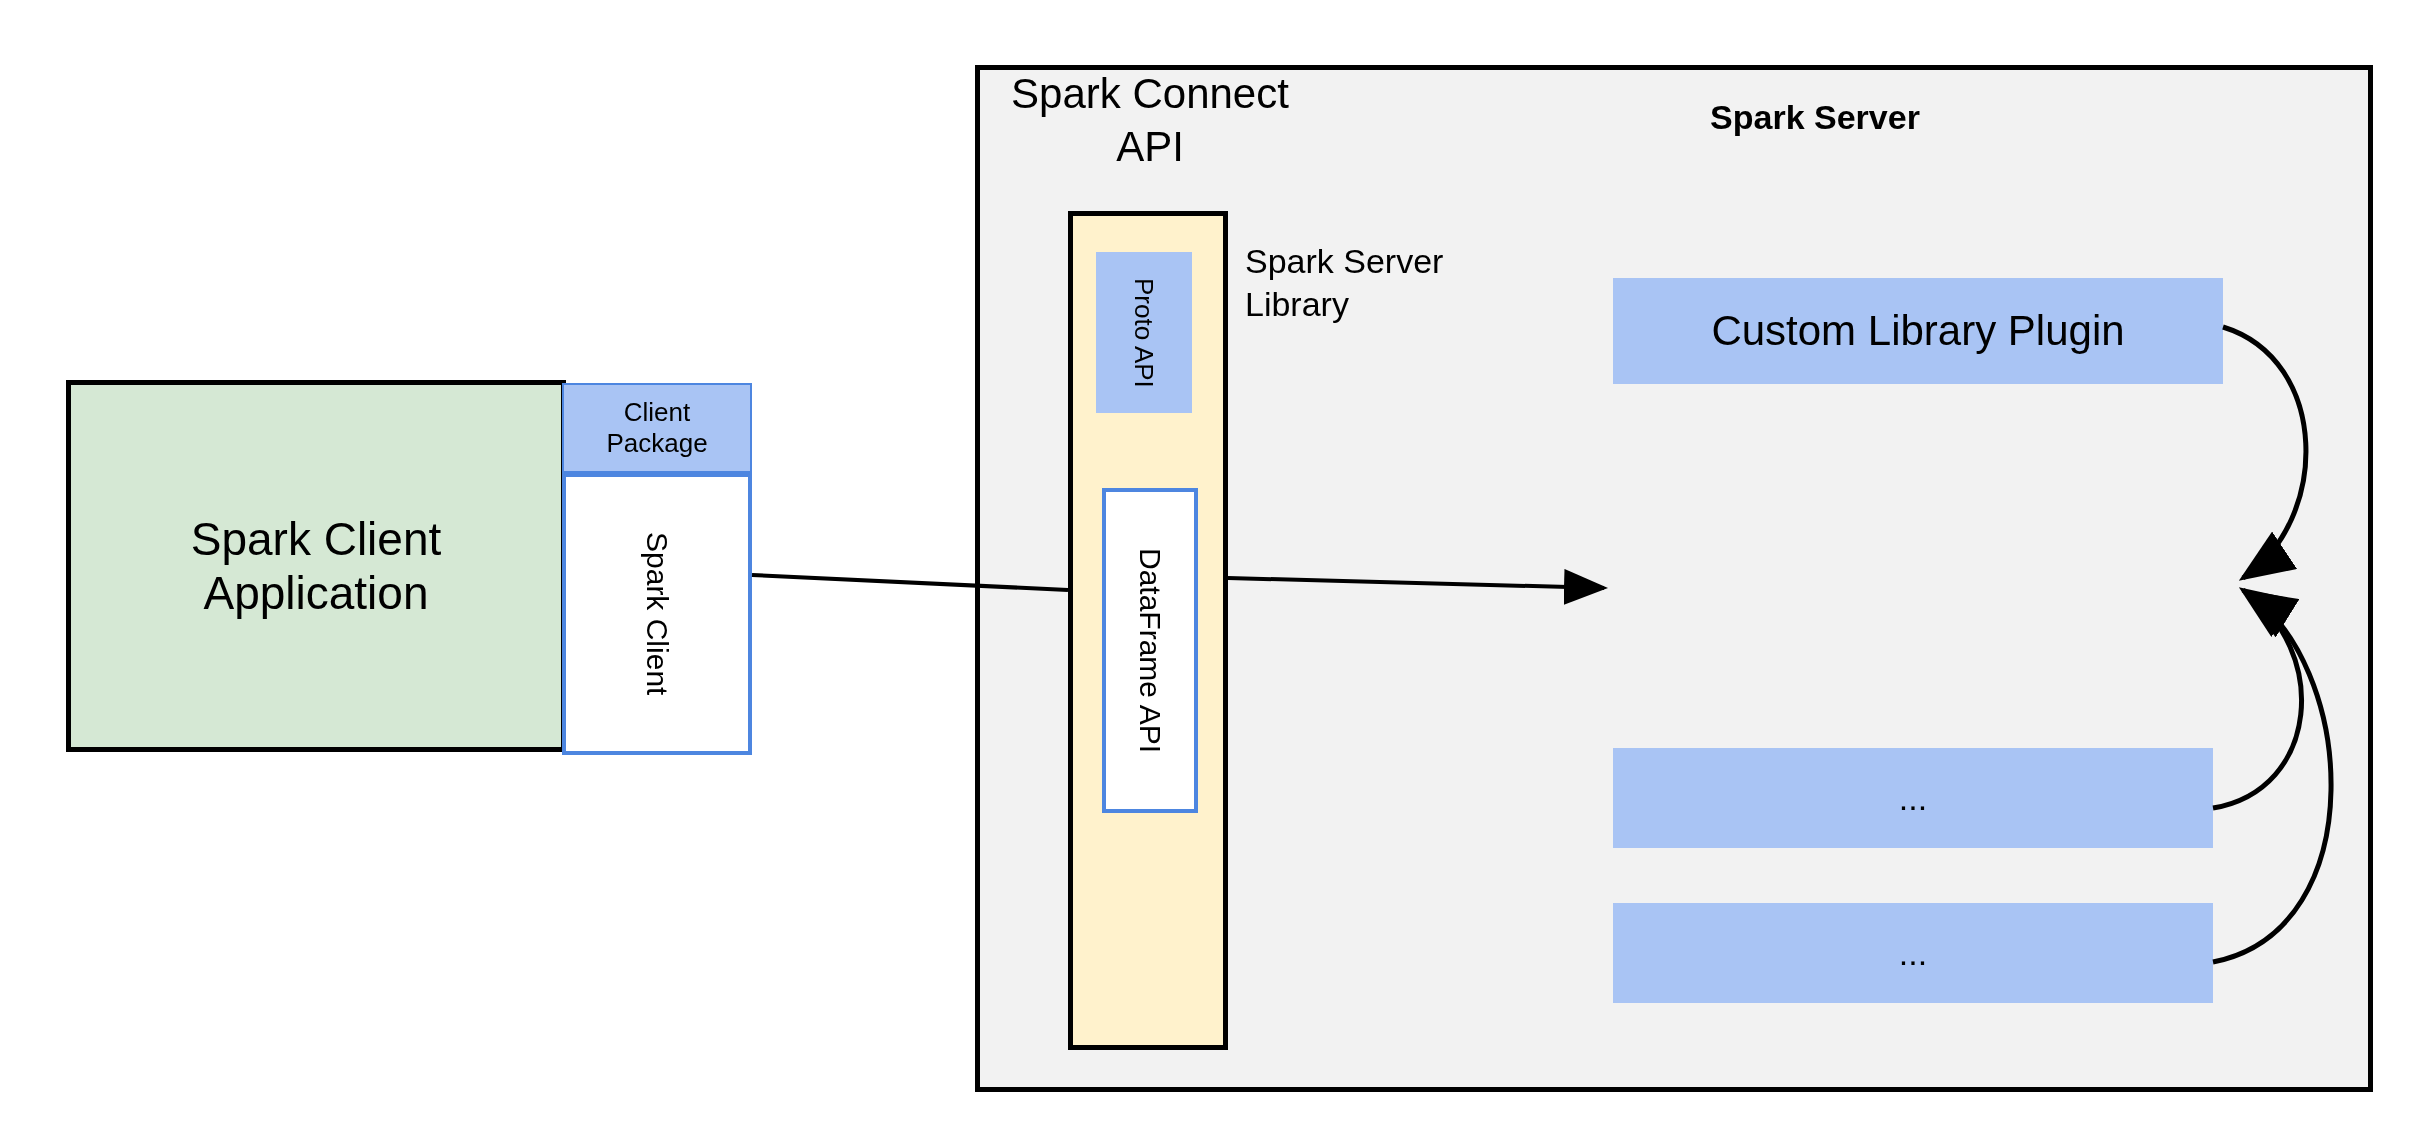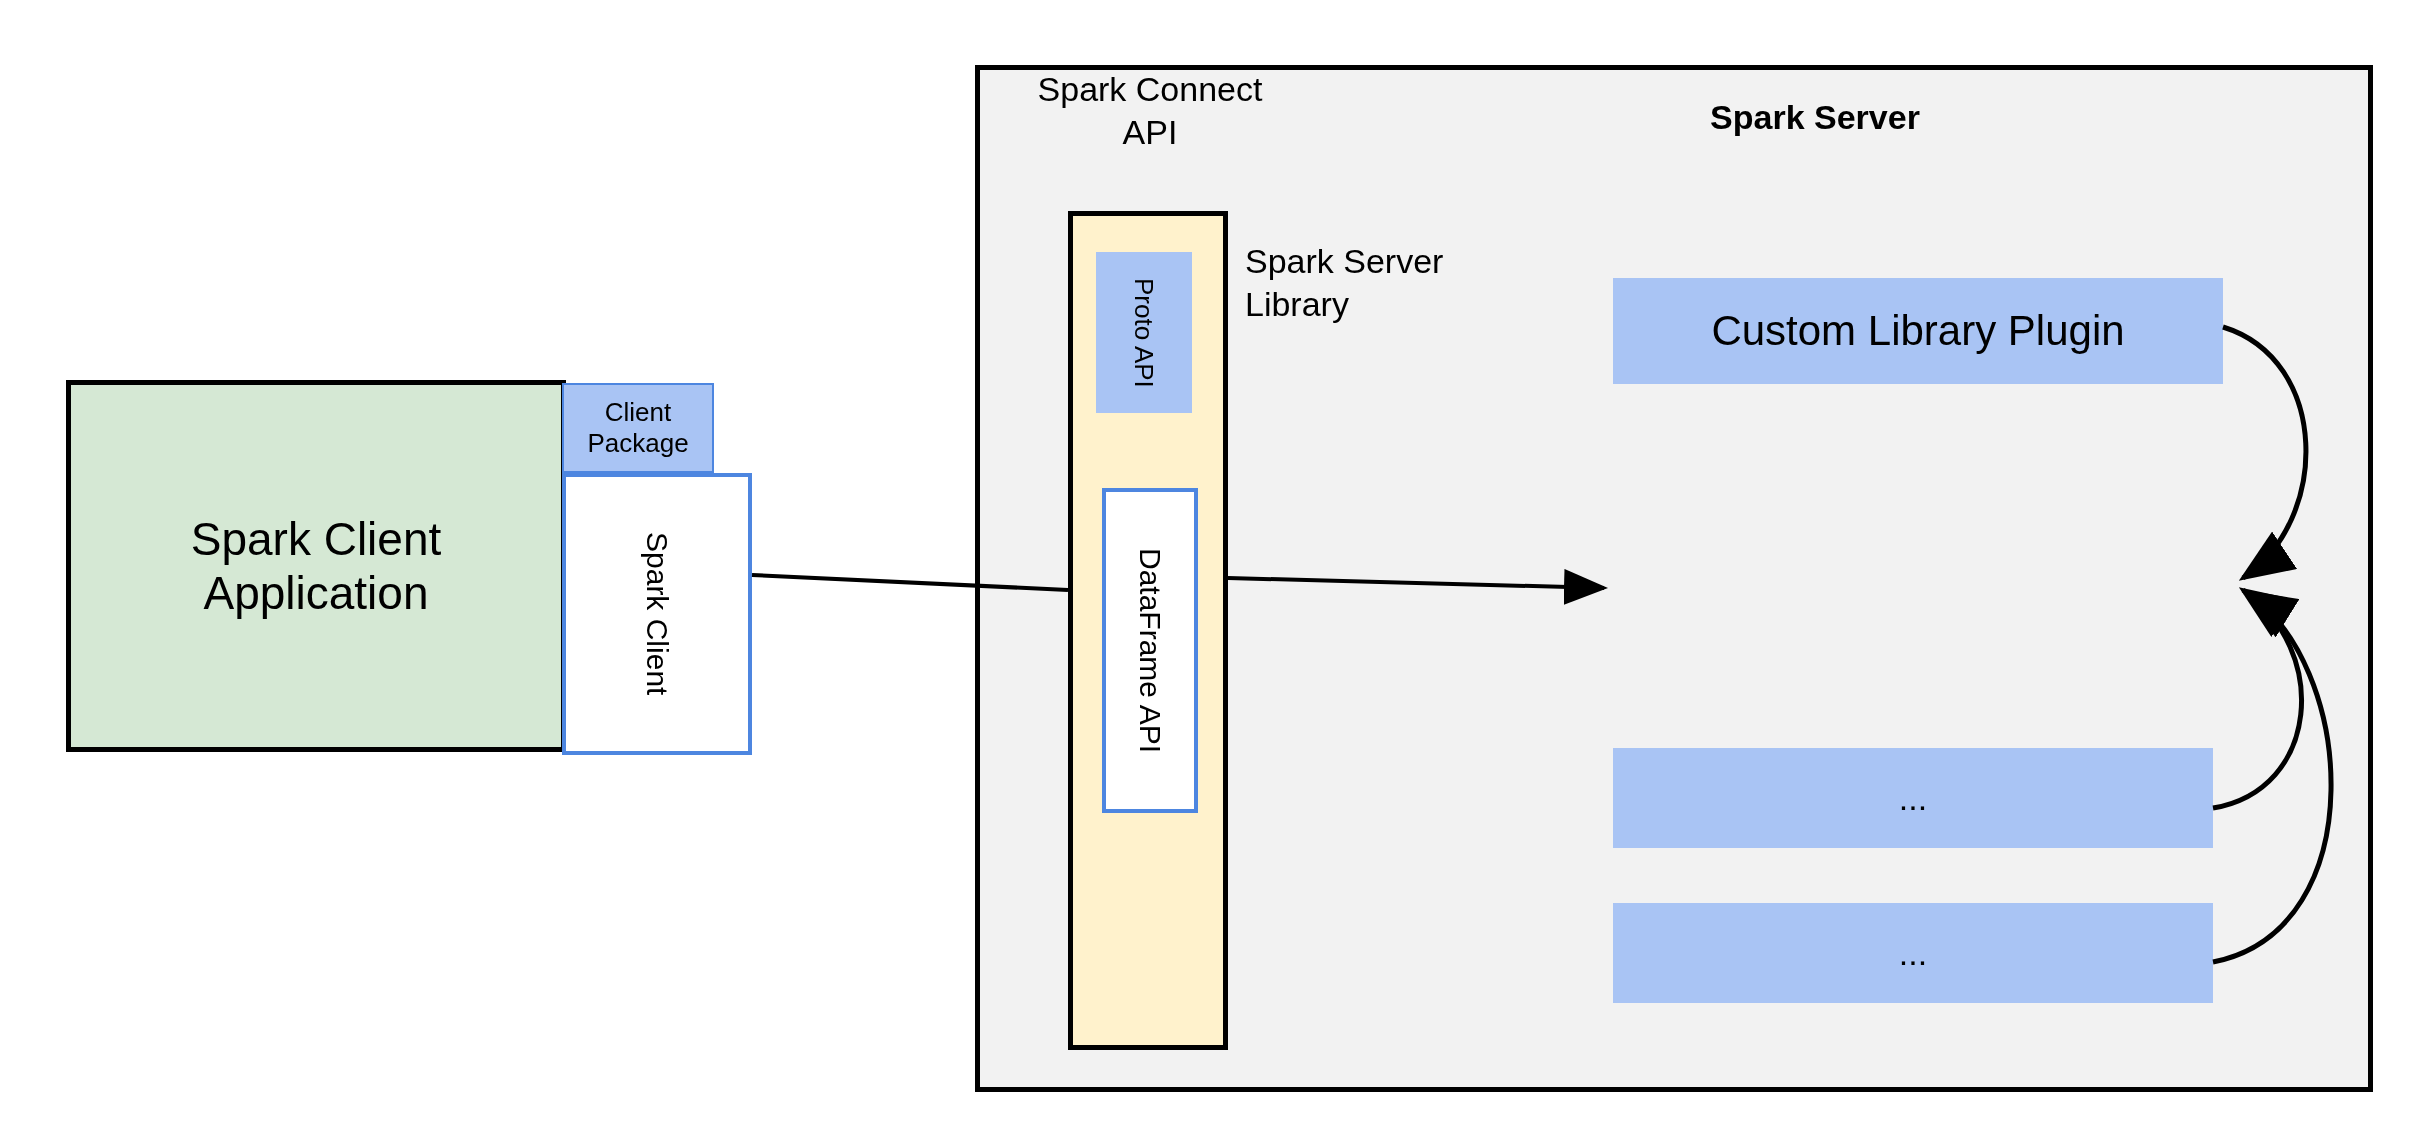--- a/index.html
+++ b/index.html
@@ -34,21 +34,21 @@
     top: 380px;
     width: 500px;
     height: 372px;
     background: #d5e8d4;
     border: 5px solid #000000;
     font-size: 46px;
   }
   #client-package-box {
     left: 562px;
     top: 383px;
-    width: 152px;
+    width: 190px;
     height: 90px;
     background: #a9c4f4;
     border: 2px solid #4d86e0;
     font-size: 26px;
     text-align: center;
   }
   #spark-client-box {
     left: 562px;
     top: 473px;
     width: 190px;
@@ -81,21 +81,21 @@
     text-align: center;
     font-size: 34px;
     font-weight: bold;
   }
   #spark-connect-label {
     position: absolute;
     left: 1000px;
     top: 68px;
     width: 300px;
     text-align: center;
-    font-size: 34px;
+    font-size: 42px;
     line-height: 1.25;
     white-space: pre-line;
   }
   #server-lib-label {
     position: absolute;
     left: 1245px;
     top: 240px;
     width: 300px;
     text-align: left;
     font-size: 34px;

